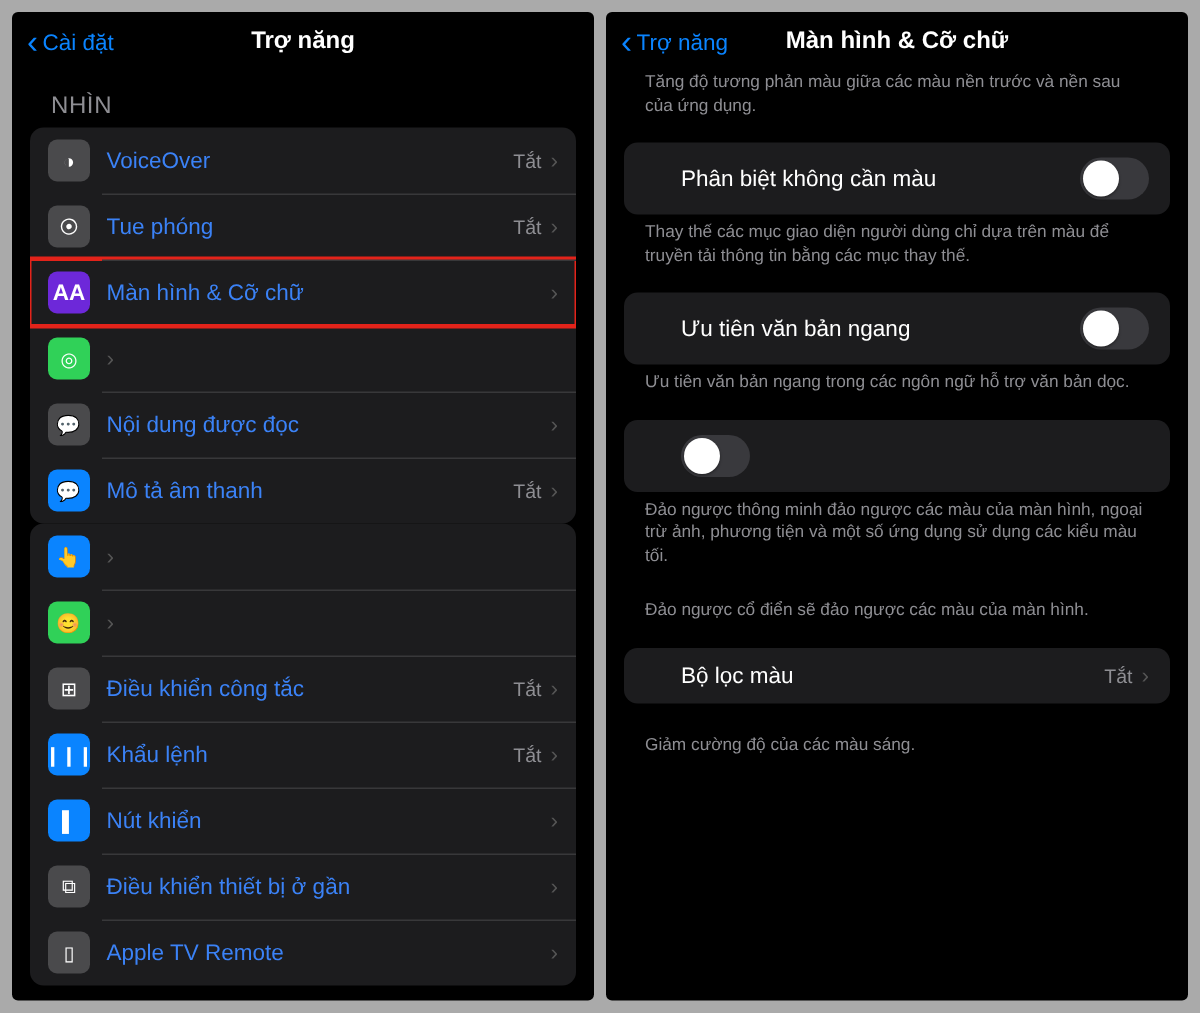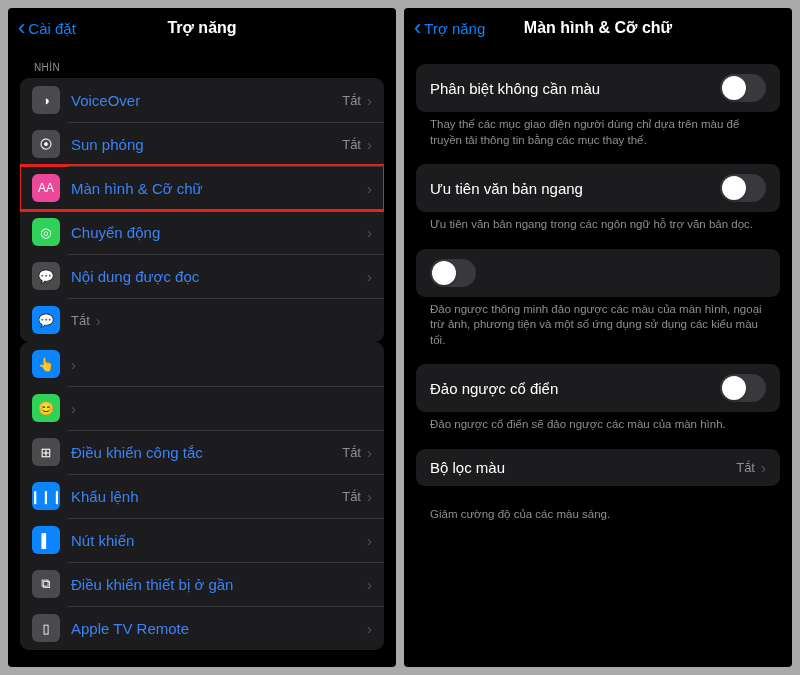--- a/index.html
+++ b/index.html
@@ -46,21 +46,21 @@
     font-weight: 600;
     pointer-events: none;
   }
   .scroll {
     flex: 1;
     overflow-y: hidden;
     padding: 0 12px 12px;
   }
   .section-label {
     color: #8e8e93;
-    font-size: 10px;
+    font-size: 16px;
     letter-spacing: 0.4px;
     padding: 14px 14px 5px;
     text-transform: uppercase;
   }
   .group {
     background: #1c1c1e;
     border-radius: 9px;
     overflow: hidden;
   }
   .row {
@@ -103,20 +103,21 @@
     line-height: 1.35;
     padding: 5px 14px 0;
   }
   .rowR {
     display: flex;
     align-items: center;
     justify-content: space-between;
     padding: 10px 14px;
     color: #fff;
     font-size: 15px;
+    margin-left: 24px;
   }
   .toggle {
     width: 46px; height: 28px; border-radius: 14px;
     background: #39393d; position: relative; flex-shrink: 0;
   }
   .toggle::after {
     content: ""; position: absolute; top: 2px; left: 2px;
     width: 24px; height: 24px; border-radius: 50%; background: #fff;
     box-shadow: 0 1px 2px rgba(0,0,0,0.4);
   }
@@ -137,41 +138,41 @@
     <div class="section-label">NHÌN</div>
     <div class="group" id="group1">
         <div class="row">
           <div class="ic" style="background: rgb(74, 74, 76);">◑</div>
           <div class="label">VoiceOver</div>
           <div class="status">Tắt</div>
           <div class="disclosure">›</div>
         </div>
         <div class="row">
           <div class="ic" style="background: rgb(74, 74, 76);">⦿</div>
-          <div class="label">Sun phóng</div>
+          <div class="label">Tue phóng</div>
           <div class="status">Tắt</div>
           <div class="disclosure">›</div>
         </div>
         <div class="row highlight">
-          <div class="ic" style="background: #ec4899; font-size: 12px; font-weight: 400;">AA</div>
+          <div class="ic" style="background: #6d28d9; font-size: 15px; font-weight: 700;">AA</div>
           <div class="label">Màn hình &amp; Cỡ chữ</div>
           <div class="disclosure">›</div>
         </div>
         <div class="row">
           <div class="ic" style="background: rgb(48, 209, 88);">◎</div>
-          <div class="label">Chuyển động</div>
           <div class="disclosure">›</div>
         </div>
         <div class="row">
           <div class="ic" style="background: rgb(74, 74, 76);">💬</div>
           <div class="label">Nội dung được đọc</div>
           <div class="disclosure">›</div>
         </div>
         <div class="row">
           <div class="ic" style="background: rgb(10, 132, 255);">💬</div>
+          <div class="label">Mô tả âm thanh</div>
           <div class="status">Tắt</div>
           <div class="disclosure">›</div>
         </div>
       </div>
     <div class="group" id="group2">
         <div class="row">
           <div class="ic" style="background: rgb(10, 132, 255);">👆</div>
           <div class="disclosure">›</div>
         </div>
         <div class="row">
@@ -211,20 +212,21 @@
 
 <div class="phone">
   <div class="nav">
     <div class="back">
       <span class="chev">‹</span>
       <span>Trợ năng</span>
     </div>
     <div class="title">Màn hình &amp; Cỡ chữ</div>
   </div>
   <div class="scroll" id="rightScroll">
+    <div class="desc" style="padding-top:0;">Tăng độ tương phản màu giữa các màu nền trước và nền sau của ứng dụng.</div>
     <div id="rightItems">
         <div class="gap"></div>
         <div class="group">
           <div class="rowR">
             <span>Phân biệt không cần màu</span>
             <div class="toggle"></div>
           </div>
         </div>
         <div class="desc">Thay thế các mục giao diện người dùng chỉ dựa trên màu để truyền tải thông tin bằng các mục thay thế.</div>
         <div class="gap"></div>
@@ -236,26 +238,20 @@
         </div>
         <div class="desc">Ưu tiên văn bản ngang trong các ngôn ngữ hỗ trợ văn bản dọc.</div>
         <div class="gap"></div>
         <div class="group">
           <div class="rowR">
             <div class="toggle"></div>
           </div>
         </div>
         <div class="desc">Đảo ngược thông minh đảo ngược các màu của màn hình, ngoại trừ ảnh, phương tiện và một số ứng dụng sử dụng các kiểu màu tối.</div>
         <div class="gap"></div>
-        <div class="group">
-          <div class="rowR">
-            <span>Đảo ngược cổ điển</span>
-            <div class="toggle"></div>
-          </div>
-        </div>
         <div class="desc">Đảo ngược cổ điển sẽ đảo ngược các màu của màn hình.</div>
         <div class="gap"></div>
         <div class="group">
           <div class="rowR">
             <span>Bộ lọc màu</span>
             <span style="display: flex; align-items: center; gap: 6px;">
               <span class="status" style="margin-right: 0px;">Tắt</span>
               <span class="disclosure">›</span>
             </span>
           </div>

